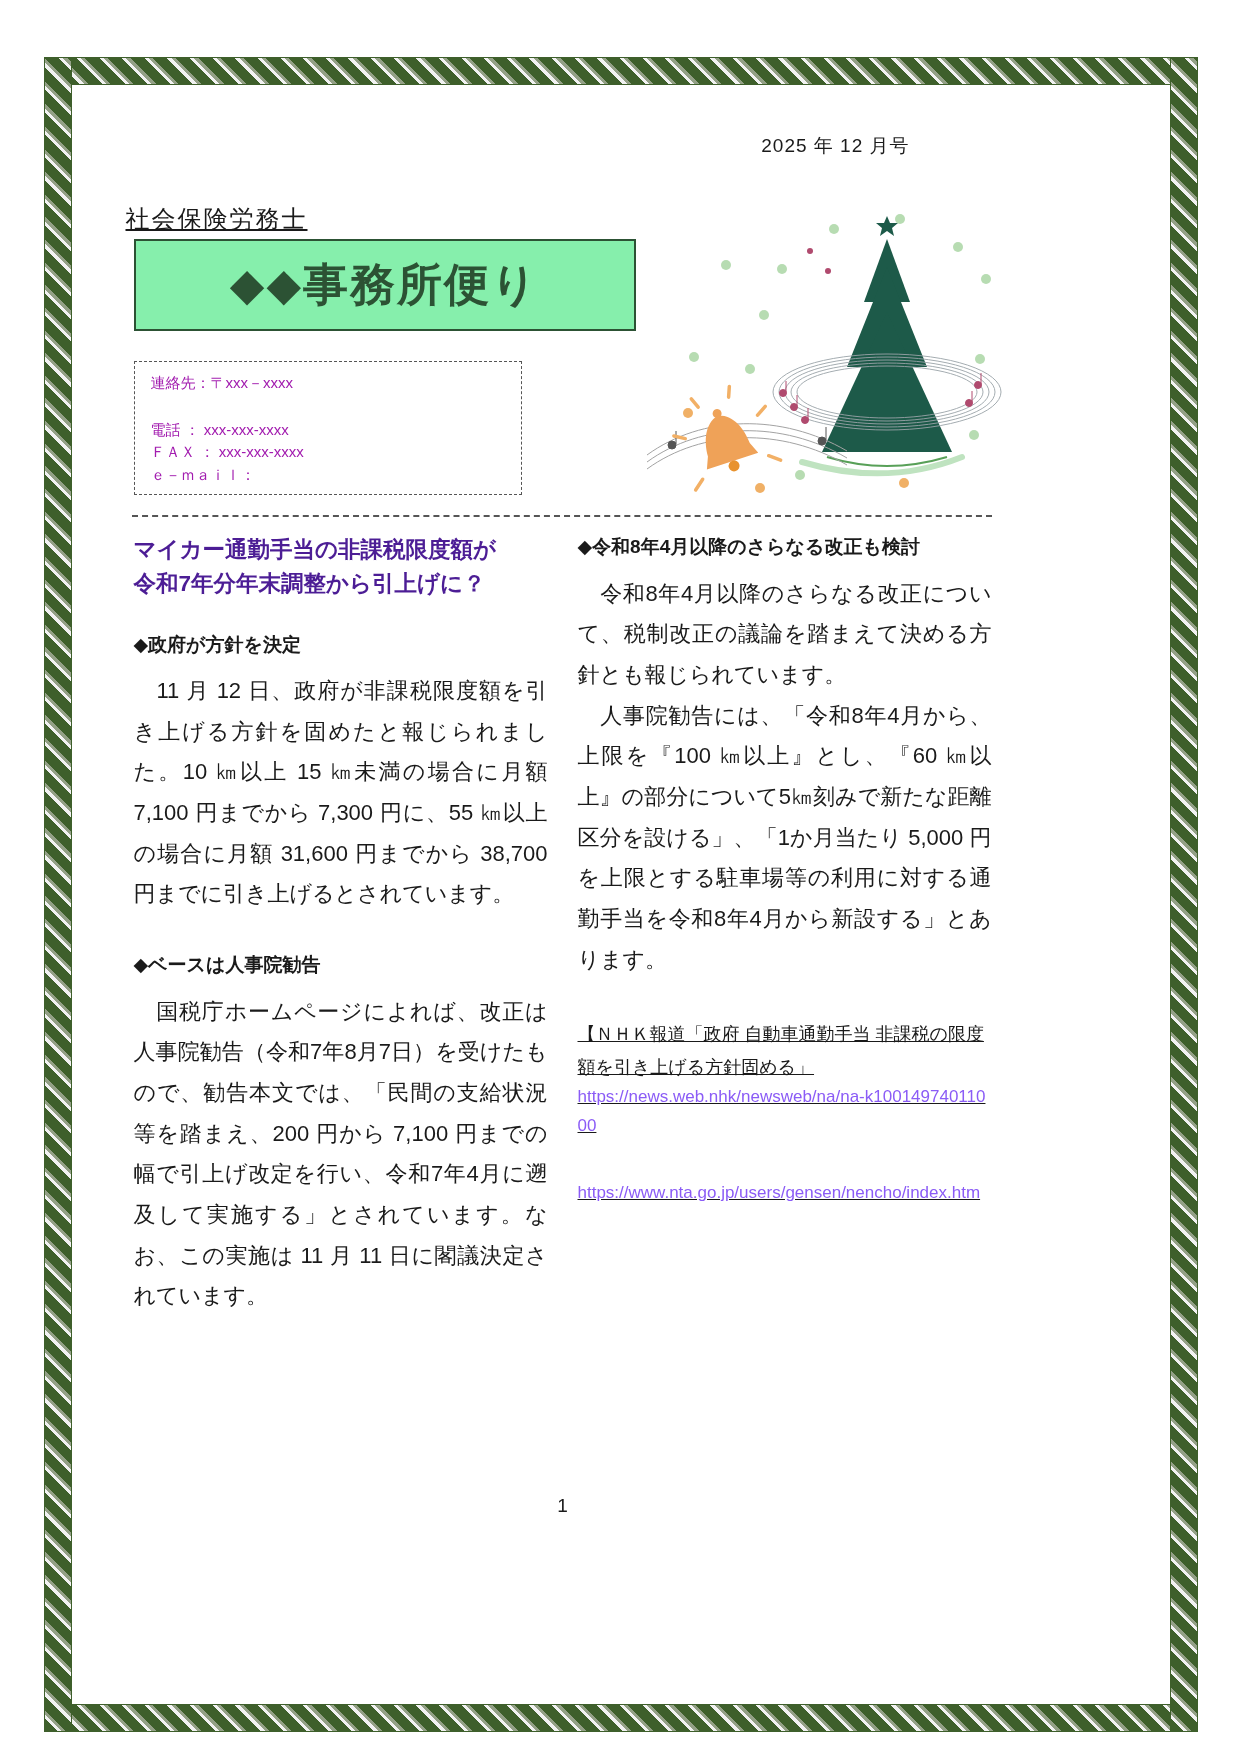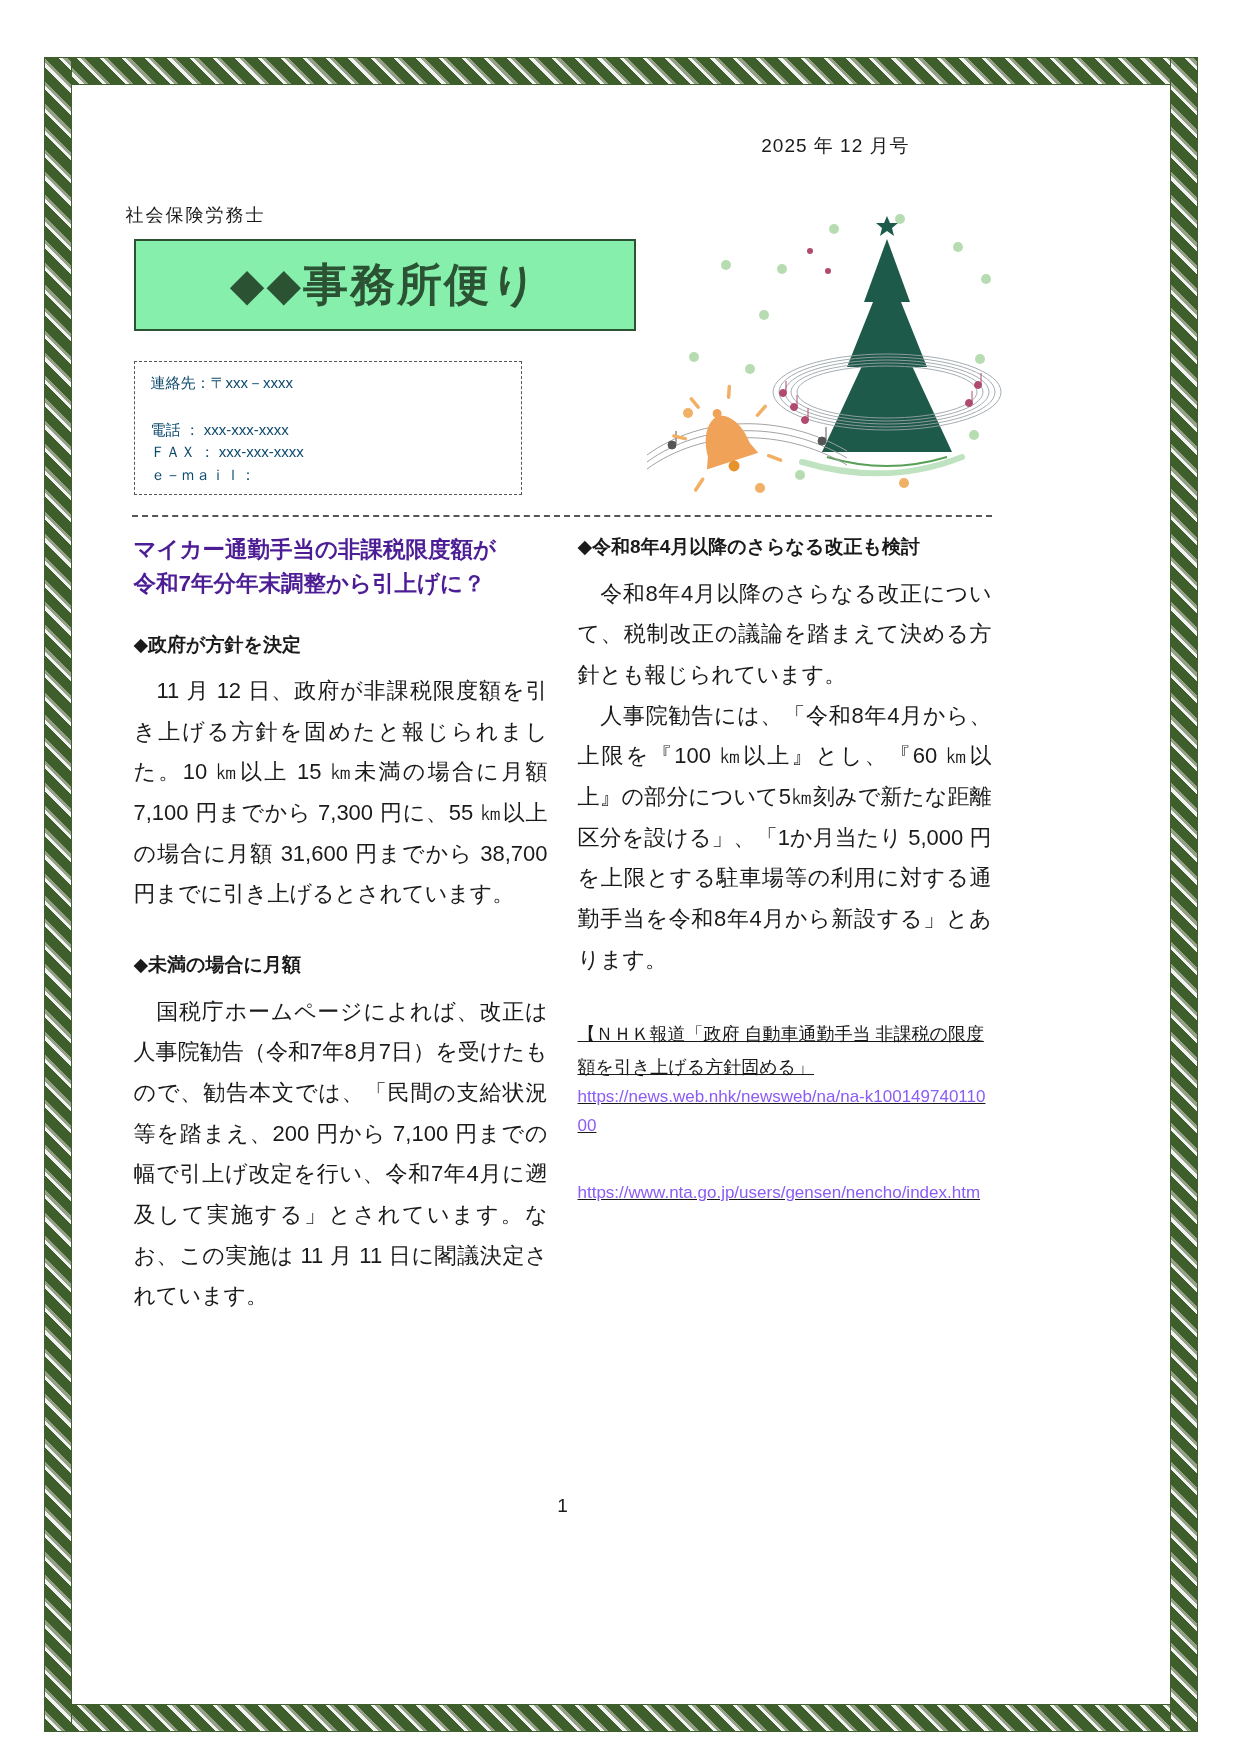--- a/index.html
+++ b/index.html
@@ -16,31 +16,31 @@
     box-shadow:inset 0 0 0 1px #3e5f2b;
   }
   .frame-top    { left:40px; top:40px;    right:40px; height:28px; }
   .frame-bottom { left:40px; bottom:40px; right:40px; height:28px; }
   .frame-left   { left:40px; top:40px;  bottom:40px; width:28px; }
   .frame-right  { right:40px; top:40px; bottom:40px; width:28px; }
 
   .issue-date { position:absolute; top:116px; left:640px; width:266px; text-align:right;
     font-size:19px; letter-spacing:1px; }
 
-  .profession { position:absolute; top:186px; left:122px; font-size:18px; letter-spacing:2px; }
+  .profession { position:absolute; top:186px; left:122px; font-size:24px; letter-spacing:2px;text-decoration:underline; }
 
   .title-box { position:absolute; top:222px; left:130px; width:502px; height:92px;
     border:2px solid #2c5234; box-sizing:border-box;
     display:flex; align-items:center; justify-content:center; background:#86efac; }
   .title-text { font-family:"Liberation Serif","DejaVu Serif",serif; font-size:45px;
     font-weight:bold; color:#2c5234; letter-spacing:2px; white-space:nowrap; }
 
   .contact-box { position:absolute; top:344px; left:130px; width:388px; height:134px;
     border:1px dashed #555; box-sizing:border-box; padding:10px 16px 8px 16px;
-    display:flex; flex-direction:column; font-size:15px; color:#0c4a6e;
+    display:flex; flex-direction:column; font-size:15px; color:#a21caf;
     font-family:"Liberation Sans","DejaVu Sans",sans-serif; }
   .contact-line { line-height:1.5; }
   .contact-spacer { flex:1; }
 
   .illustration { position:absolute; top:190px; left:638px; width:360px; height:300px; }
 
   .separator { position:absolute; top:498px; left:128px; width:860px; height:0;
     border-top:2px dashed #555; }
 
   .columns { position:absolute; top:516px; left:130px; width:858px;
@@ -180,21 +180,21 @@
         <span>令和7年分年末調整から引上げに？</span>
       </h1>
 
 
       <div class="section">
         <h2 class="section-heading">◆政府が方針を決定</h2>
         <p class="section-body">　11 月 12 日、政府が非課税限度額を引き上げる方針を固めたと報じられました。10 ㎞以上 15 ㎞未満の場合に月額 7,100 円までから 7,300 円に、55 ㎞以上の場合に月額 31,600 円までから 38,700 円までに引き上げるとされています。</p>
       </div>
 
       <div class="section">
-        <h2 class="section-heading">◆未満の場合に月額</h2>
+        <h2 class="section-heading">◆ベースは人事院勧告</h2>
         <p class="section-body">　国税庁ホームページによれば、改正は人事院勧告（令和7年8月7日）を受けたもので、勧告本文では、「民間の支給状況等を踏まえ、200 円から 7,100 円までの幅で引上げ改定を行い、令和7年4月に遡及して実施する」とされています。なお、この実施は 11 月 11 日に閣議決定されています。</p>
       </div>
     </div>
 
     <div class="col">
       <div class="section">
         <h2 class="section-heading">◆令和8年4月以降のさらなる改正も検討</h2>
         <p class="section-body">　令和8年4月以降のさらなる改正について、税制改正の議論を踏まえて決める方針とも報じられています。
 　人事院勧告には、「令和8年4月から、上限を『100 ㎞以上』とし、『60 ㎞以上』の部分について5㎞刻みで新たな距離区分を設ける」、「1か月当たり 5,000 円を上限とする駐車場等の利用に対する通勤手当を令和8年4月から新設する」とあります。</p>
       </div>

